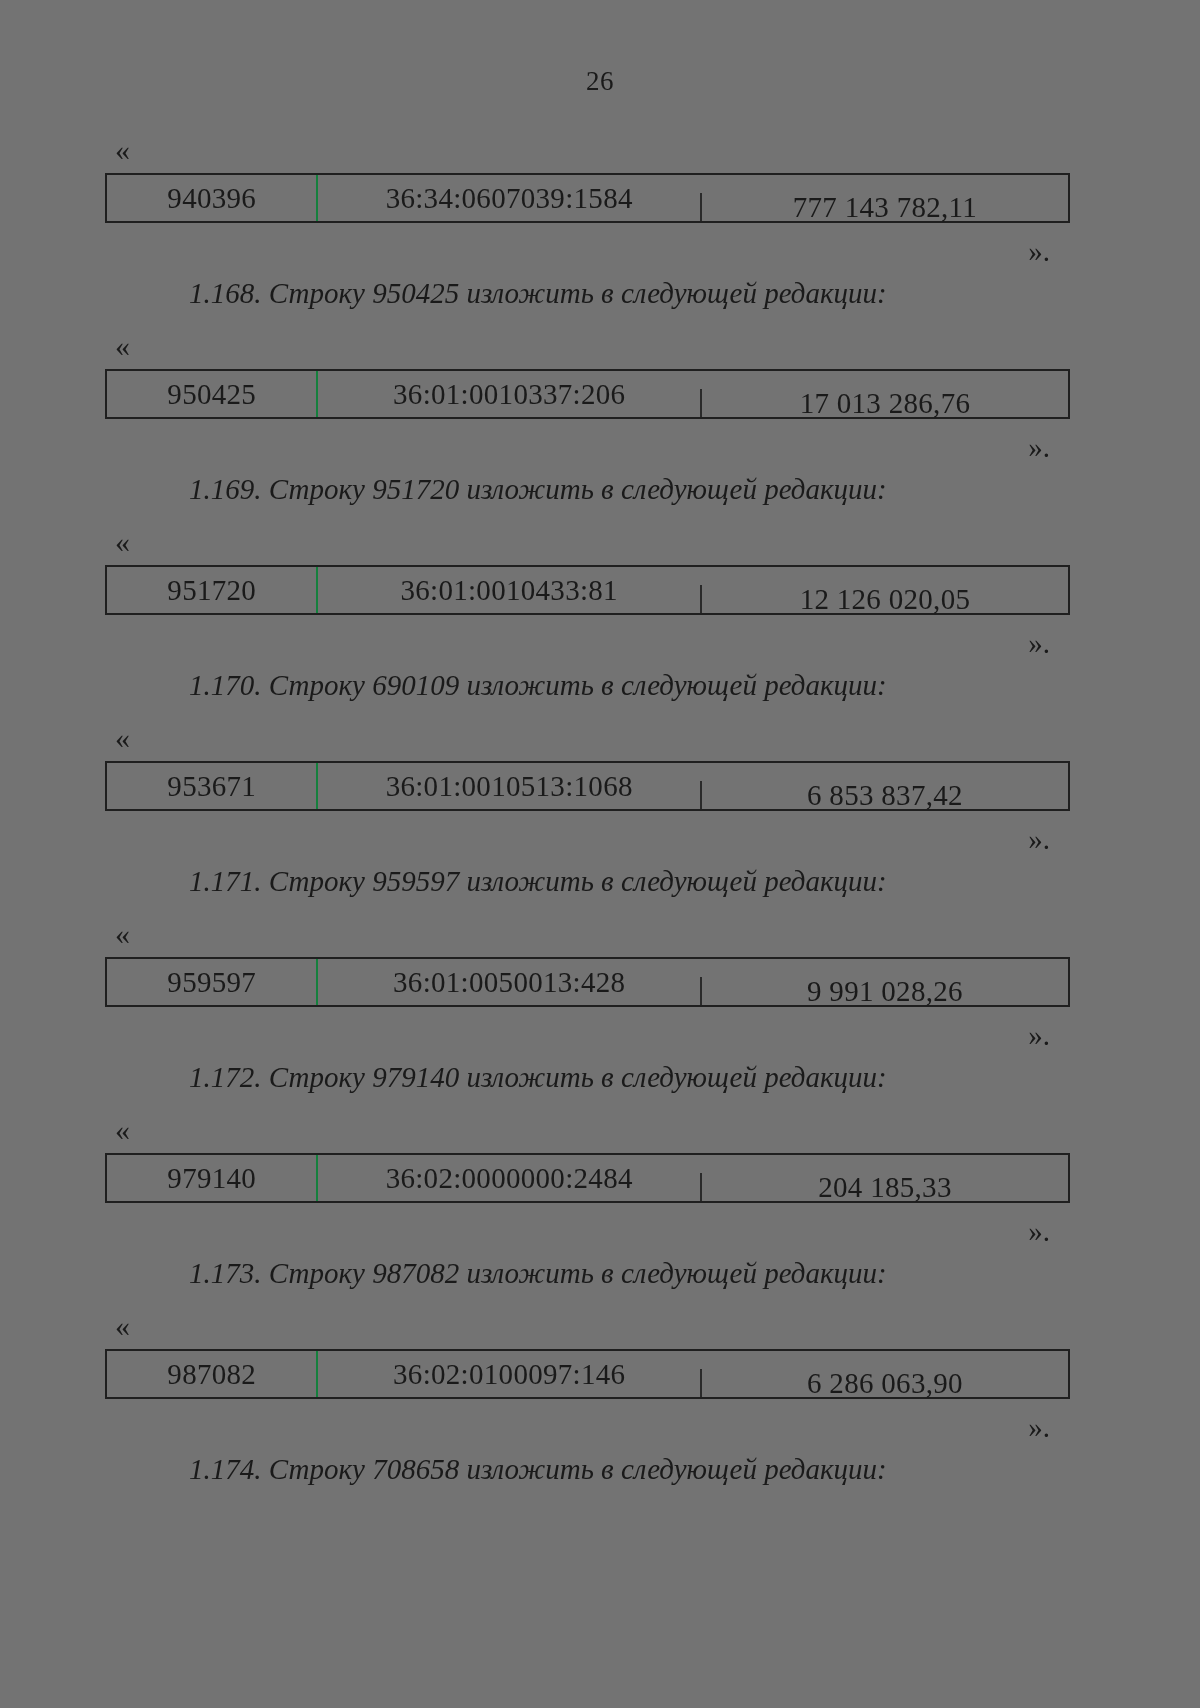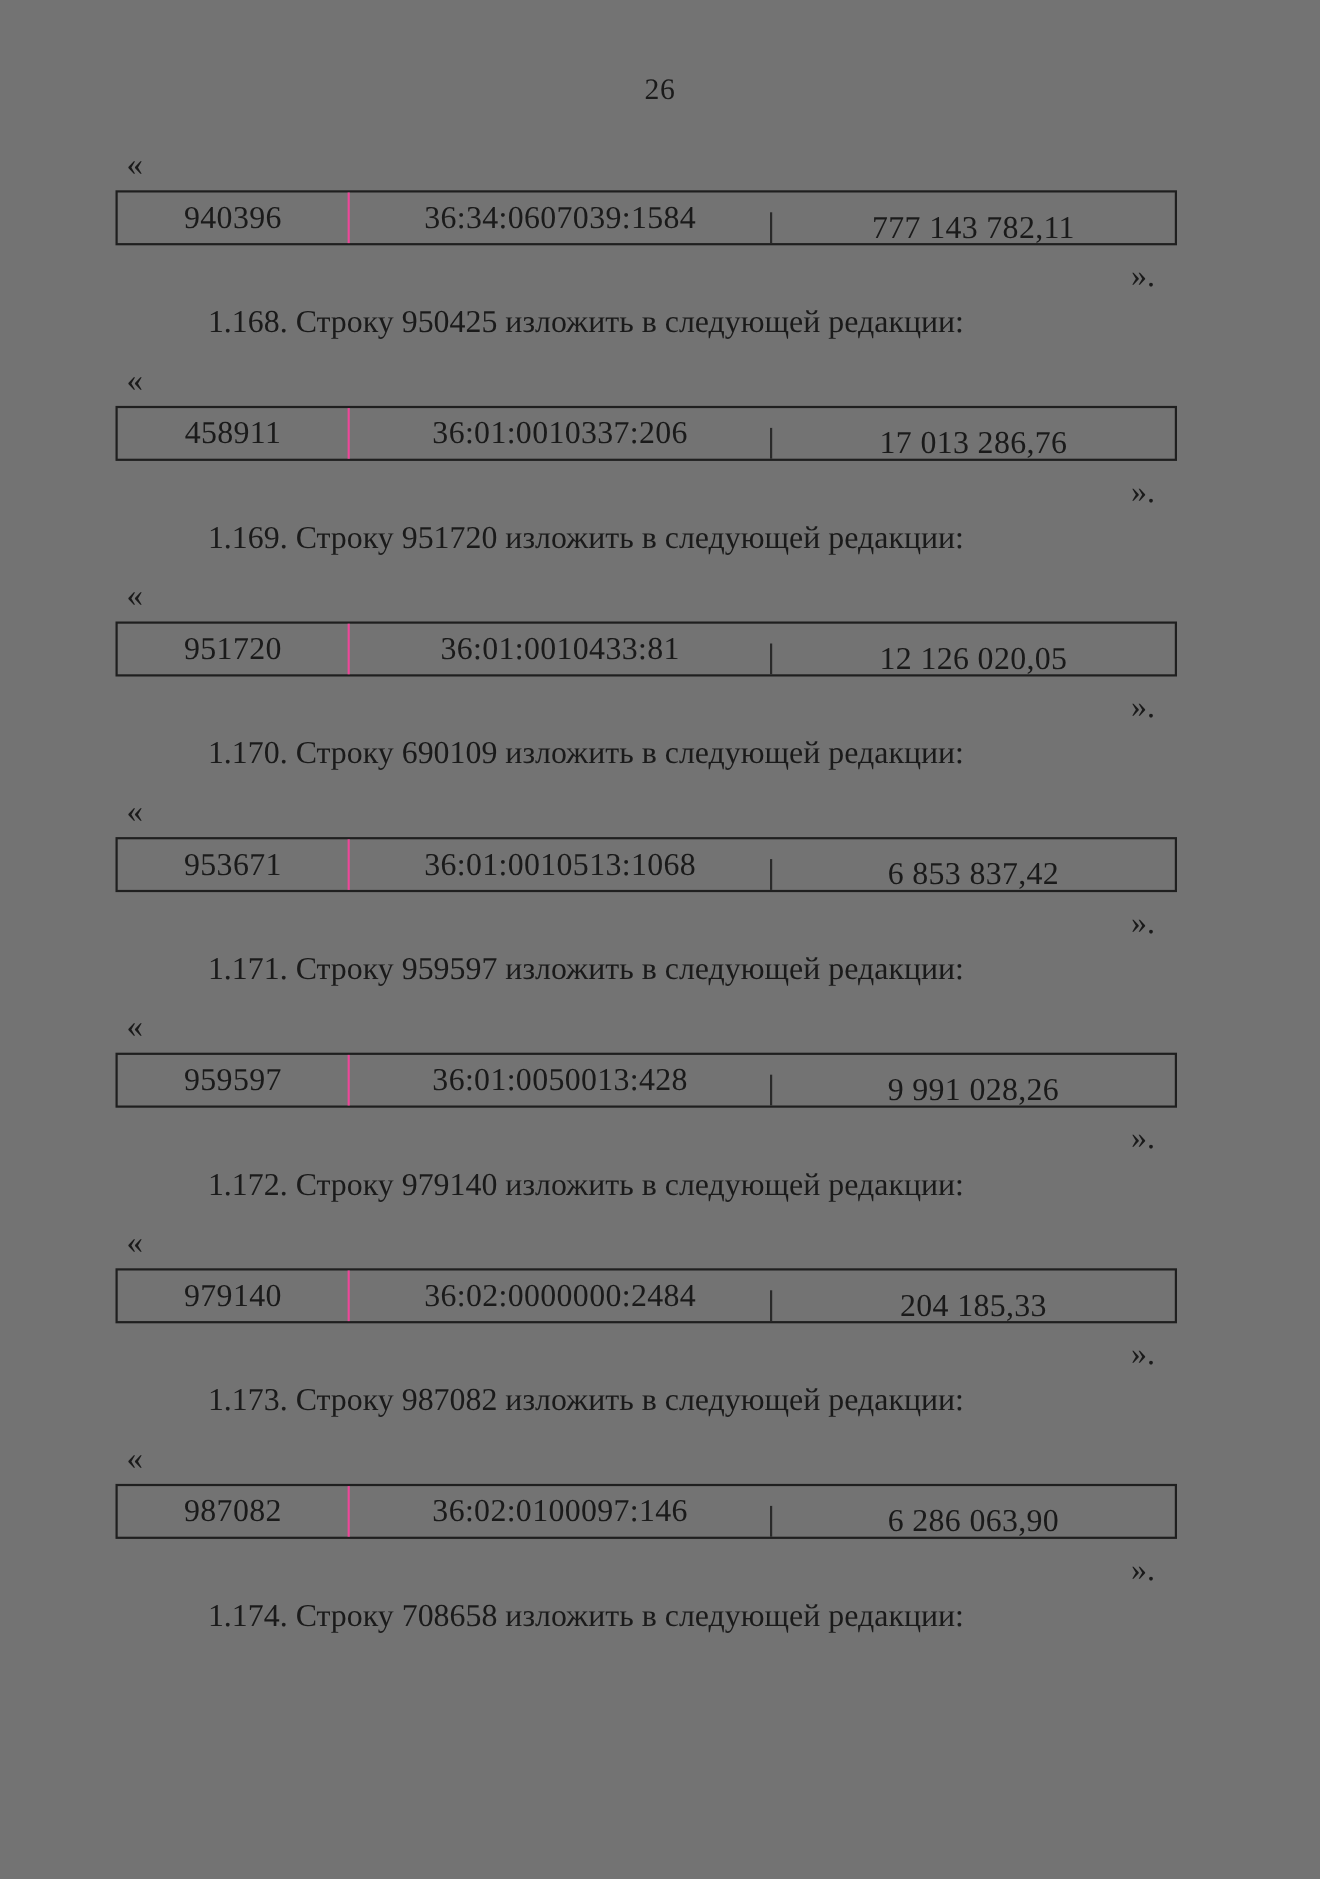--- a/index.html
+++ b/index.html
@@ -20,20 +20,21 @@
     font-size: 27px;
     letter-spacing: 0.5px;
   }
 
   .heading {
     margin-top: 12px;
     padding-left: 84px;
     line-height: 30px;
     font-size: 29px;
     white-space: nowrap;
+    font-style: italic;
   }
 
   .q-open {
     margin-top: 23px;
     padding-left: 10px;
     line-height: 30px;
     font-size: 30px;
   }
   .block-first .q-open { margin-top: 39px; }
 
@@ -47,21 +48,21 @@
   }
   .cell {
     display: flex;
     align-items: center;
     justify-content: center;
     font-size: 29px;
     letter-spacing: 0.3px;
     white-space: nowrap;
   }
   .c1 { width: 21.8%; }
-  .c2 { width: 39.9%; border-left: 2px solid #ec4899; }
+  .c2 { width: 39.9%; border-left: 2px solid #15803d; }
   .c3 { width: 38.3%; border-left: 2px solid #2a2a2a; margin-top: 18px; }
 
   .q-close {
     margin-top: 13px;
     padding-right: 20px;
     line-height: 30px;
     font-size: 29px;
     text-align: right;
   }
 </style>
@@ -80,21 +81,21 @@
         <div class="cell c2">36:34:0607039:1584</div>
         <div class="cell c3">777 143 782,11</div>
       </div>
       <div class="q-close">».</div>
     </section>
 
     <section class="block">
       <div class="heading">1.168. Строку 950425 изложить в следующей редакции:</div>
       <div class="q-open">«</div>
       <div class="rtable">
-        <div class="cell c1">458911</div>
+        <div class="cell c1">950425</div>
         <div class="cell c2">36:01:0010337:206</div>
         <div class="cell c3">17 013 286,76</div>
       </div>
       <div class="q-close">».</div>
     </section>
 
     <section class="block">
       <div class="heading">1.169. Строку 951720 изложить в следующей редакции:</div>
       <div class="q-open">«</div>
       <div class="rtable">

